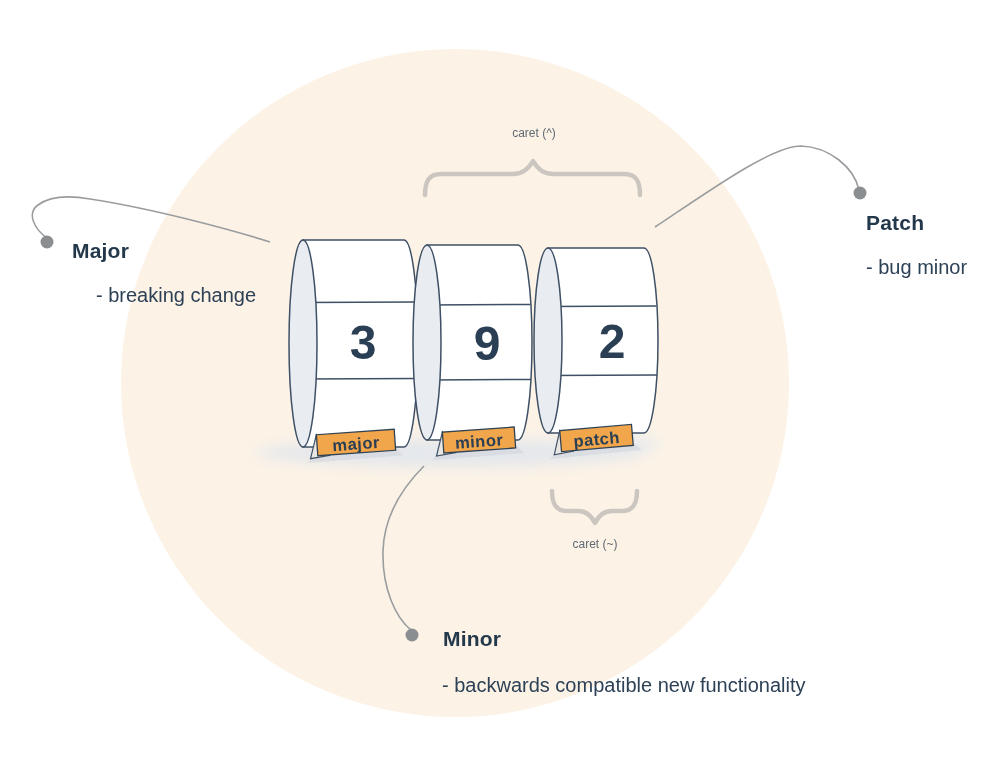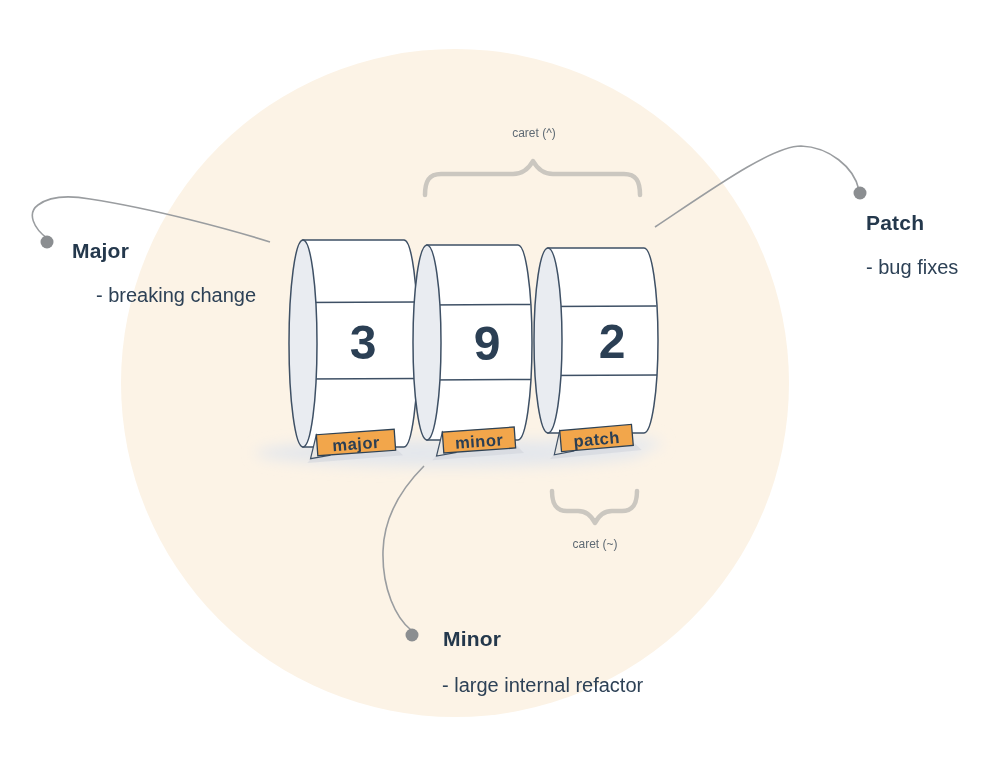--- a/index.html
+++ b/index.html
@@ -98,20 +98,20 @@
     <circle cx="412" cy="635" r="6.5" fill="#8B8E91"></circle>
   </svg>
 
   <div class="label range-label" style="left:434px;top:126px;">caret (^)</div>
   <div class="label range-label" style="left:495px;top:537px;">caret (~)</div>
 
   <div class="label heading" style="left:72px;top:239px;">Major</div>
   <div class="label note" style="left:72px;top:284px;margin-left:24px;">- breaking change</div>
 
   <div class="label heading" style="left:866px;top:211px;">Patch</div>
-  <div class="label note" style="left:866px;top:256px;">- bug fixes</div>
+  <div class="label note" style="left:866px;top:256px;">- bug minor</div>
 
   <div class="label heading" style="left:443px;top:627px;">Minor</div>
   <div class="notes" style="left:442px;top:673px;">
-    <div>- large internal refactor</div>
+    <div>- backwards compatible new functionality</div>
   </div>
 
 </div>
 
 </body></html>

